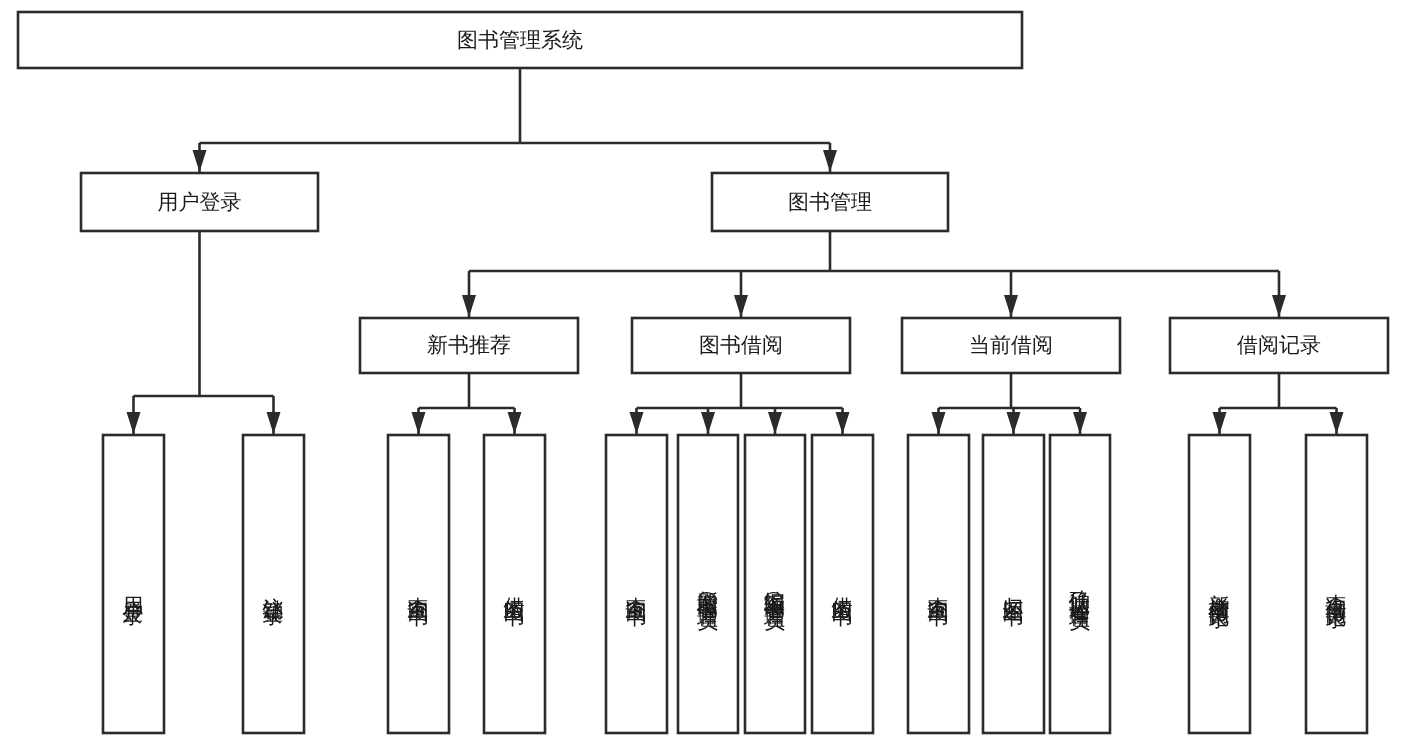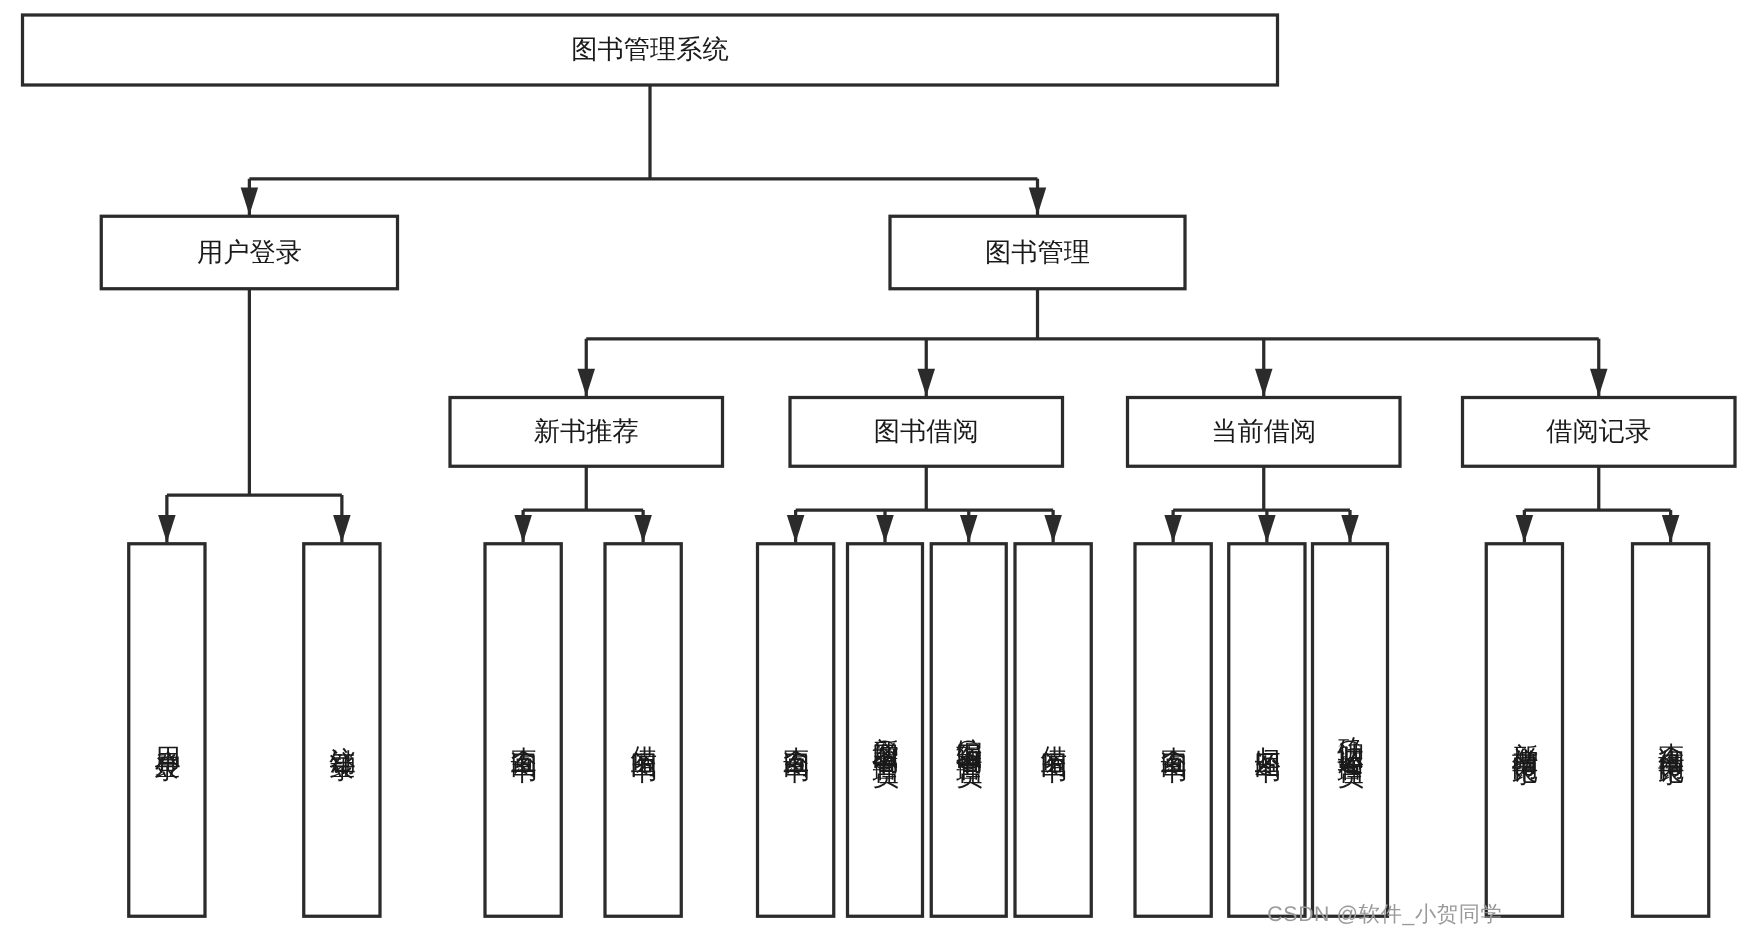--- a/index.html
+++ b/index.html
@@ -243,14 +243,13 @@
         <span class="node-label-v" style="font-size: 21px;">确认归还（管理员）</span>
       </div>
       <div class="vlabel-wrap" style="left: 1189px; top: 443px; width: 61px; height: 286px; align-items: center;">
         <span class="node-label-v" style="font-size: 21px;">新增借阅记录</span>
       </div>
       <div class="vlabel-wrap" style="left: 1306px; top: 443px; width: 61px; height: 286px; align-items: center;">
         <span class="node-label-v" style="font-size: 21px;">查询借阅记录</span>
       </div>
     </div>
 
-  <div class="watermark">CSDN @软件_小贺同学</div>
 </div>
 
 </body></html>

